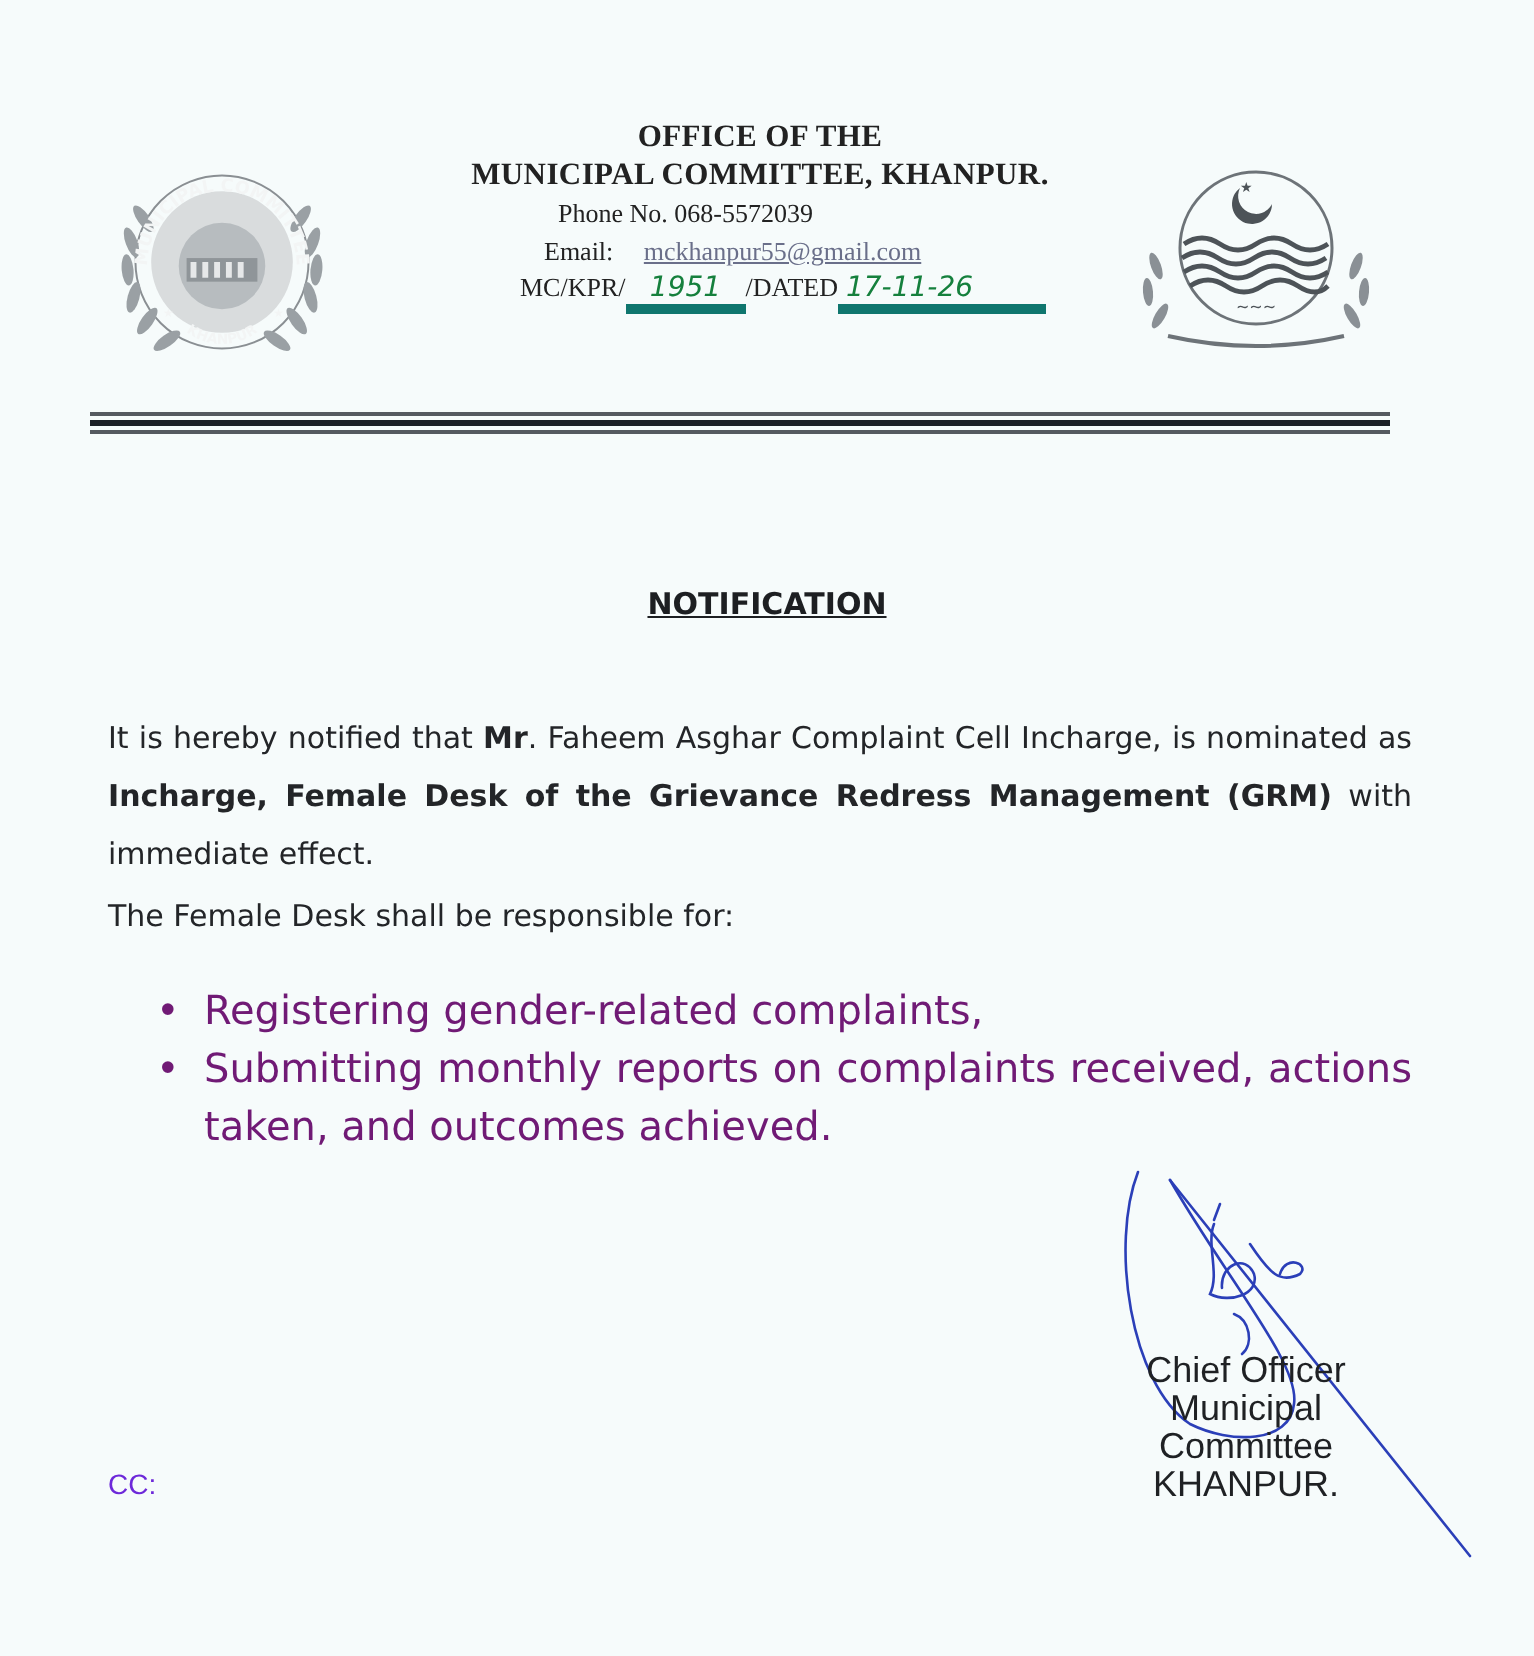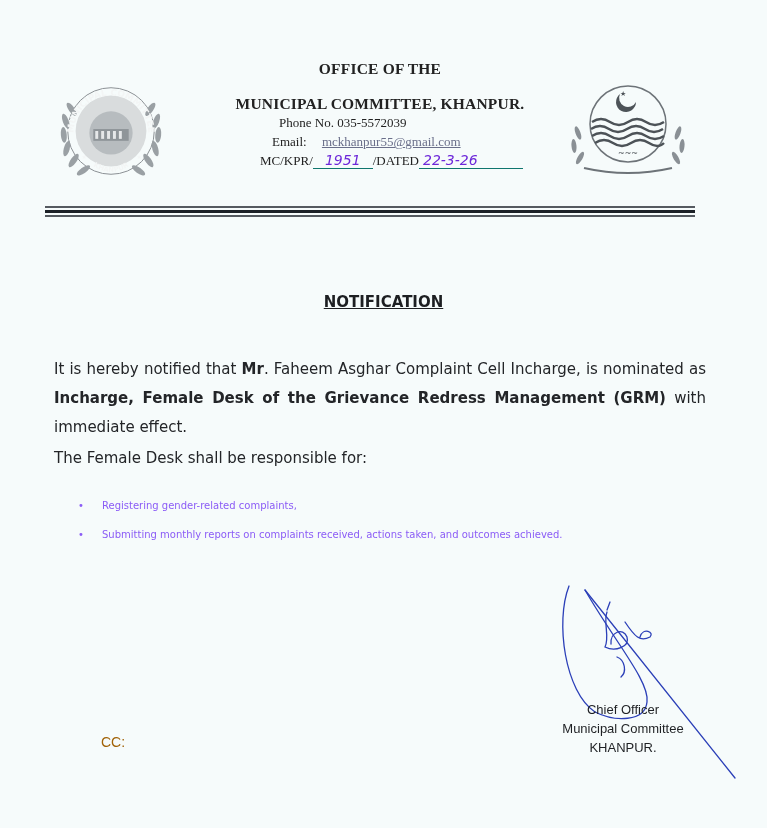--- a/index.html
+++ b/index.html
@@ -14,28 +14,28 @@
 
   
   .logo-left { position: absolute; left: 52px; top: 72px; width: 118px; height: 118px; }
   .logo-right { position: absolute; left: 562px; top: 78px; width: 132px; height: 106px; }
 
   .header-block {
     position: absolute; left: 220px; top: 60px; width: 320px;
     font-family: "Liberation Serif", serif; color: #222;
   }
   .hdr-line1 { text-align: center; font-weight: bold; font-size: 15.5px; letter-spacing: 0.2px; }
-  .hdr-line2 { text-align: center; font-weight: bold; font-size: 15.5px; margin-top: 17px; letter-spacing: 0.2px; }
+  .hdr-line2 { text-align: center; font-weight: bold; font-size: 15.5px; margin-top: 1px; letter-spacing: 0.2px; }
   .hdr-phone { font-size: 13px; margin-left: 59px; margin-top: 2px; }
   .hdr-email { font-size: 13px; margin-left: 52px; margin-top: 3px; }
   .hdr-email .addr { color: #6a6f8a; text-decoration: underline; margin-left: 12px; }
   .hdr-ref { font-size: 13px; margin-left: 40px; margin-top: 2px; white-space: nowrap; }
   .hw {
-    display: inline-block; border-bottom: 1px solid #0f766e; text-align: center;
-    font-family: "DejaVu Sans", sans-serif; font-style: italic; color: #6d28d9; font-size: 14px;
+    display: inline-block; border-bottom: 5px solid #0f766e; text-align: center;
+    font-family: "DejaVu Sans", sans-serif; font-style: italic; color: #15803d; font-size: 14px;
   }
   .hw.num { width: 60px; }
   .hw.date { width: 100px; text-align: left; padding-left: 4px; }
 
   .rule-wrap { position: absolute; left: 45px; top: 204px; width: 650px; height: 14px; }
   .rule-wrap div { position: absolute; left: 0; right: 0; }
   .r1 { top: 2px; height: 2px; background: #555a60; }
   .r2 { top: 6px; height: 3px; background: #1c2127; }
   .r3 { top: 11px; height: 2px; background: #555a60; }
 
@@ -45,32 +45,32 @@
   }
 
   .body-text {
     position: absolute; left: 54px; width: 652px;
     font-size: 15px; line-height: 29px; color: #232528;
   }
   .p1 { top: 355px; text-align: justify; text-align-last: left; }
   .p1 b { font-weight: bold; }
   .p2 { top: 444px; }
 
-  .bullets { position: absolute; left: 78px; top: 491px; width: 628px; font-size: 10px; color: #8b5cf6; }
+  .bullets { position: absolute; left: 78px; top: 491px; width: 628px; font-size: 20px; color: #701a75; }
   .bullet { position: relative; padding-left: 24px; line-height: 29px; }
   .bullet::before { content: "•"; position: absolute; left: 0; top: 0; }
   .bullet.last { text-align: justify; text-align-last: left; }
 
   .signature { position: absolute; left: 555px; top: 582px; width: 190px; height: 200px; }
   .sig-block {
     position: absolute; left: 548px; top: 676px; width: 150px; text-align: center;
-    font-family: "Liberation Sans", sans-serif; font-size: 13px; line-height: 19px; color: #1f2124; margin-top: 24px;
+    font-family: "Liberation Sans", sans-serif; font-size: 18px; line-height: 19px; color: #1f2124;
   }
 
-  .cc { position: absolute; left: 54px; top: 734px; font-family: "Liberation Sans", sans-serif; font-size: 14px; color: #a16207; margin-left: 47px; }
+  .cc { position: absolute; left: 54px; top: 734px; font-family: "Liberation Sans", sans-serif; font-size: 14px; color: #6d28d9; }
   .cc-list { position: absolute; left: 78px; top: 752px; font-family: "Liberation Sans", sans-serif; font-size: 13.5px; color: #1f2124; line-height: 20px; }
   .cc-item .n { display: inline-block; width: 22px; }
 </style>
 </head>
 <body>
 
 <div class="page">
 
   <svg class="logo-left" viewBox="0 0 120 120">
     <defs>
@@ -109,26 +109,26 @@
     <text font-family="DejaVu Sans, sans-serif" font-size="7" font-weight="bold" fill="#f3f5f5">
       <textPath href="#arcBot" startOffset="50%" text-anchor="middle">KHANPUR</textPath>
     </text>
     <text x="30" y="88" font-size="6" fill="#f3f5f5">★</text>
     <text x="86" y="88" font-size="6" fill="#f3f5f5">★</text>
   </svg>
 
   <div class="header-block">
     <div class="hdr-line1">OFFICE OF THE</div>
     <div class="hdr-line2">MUNICIPAL COMMITTEE, KHANPUR.</div>
-    <div class="hdr-phone">Phone  No. 035-5572039</div>
+    <div class="hdr-phone">Phone  No. 068-5572039</div>
     <div class="hdr-email">
       <span>Email: </span><span class="addr">mckhanpur55@gmail.com</span>
     </div>
     <div class="hdr-ref">
-      <span>MC/KPR/</span><span class="hw num">1951</span><span>/DATED</span><span class="hw date">22-3-26</span>
+      <span>MC/KPR/</span><span class="hw num">1951</span><span>/DATED</span><span class="hw date">17-11-26</span>
     </div>
   </div>
 
   <svg class="logo-right" viewBox="0 0 132 106">
     <circle cx="66" cy="46" r="38" fill="none" stroke="#6d7378" stroke-width="1.5"></circle>
     <path d="M 58 16 A 10 10 0 1 0 74 24 A 8 8 0 1 1 58 16 Z" fill="#4d5358"></path>
     <text x="58" y="18" font-size="7" fill="#4d5358">★</text>
     <g fill="none" stroke="#4d5358" stroke-width="2.4">
       <path d="M 30 44 q 9 -6 18 0 t 18 0 t 18 0 t 18 0"></path>
       <path d="M 29 51 q 9 -6 18 0 t 18 0 t 18 0 t 18 0"></path>

